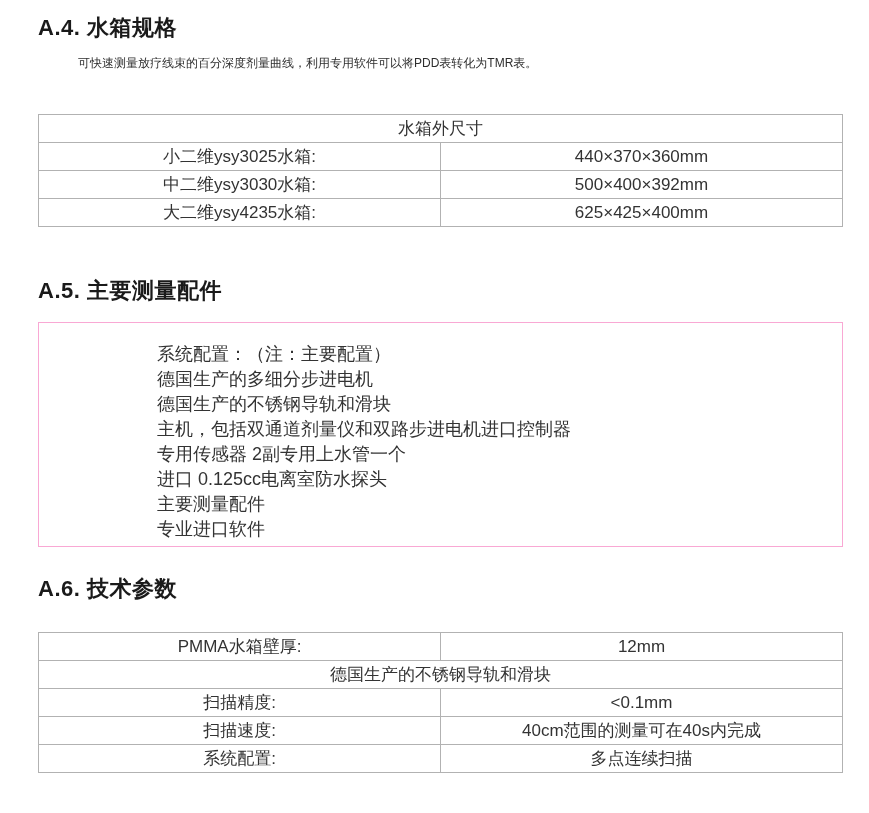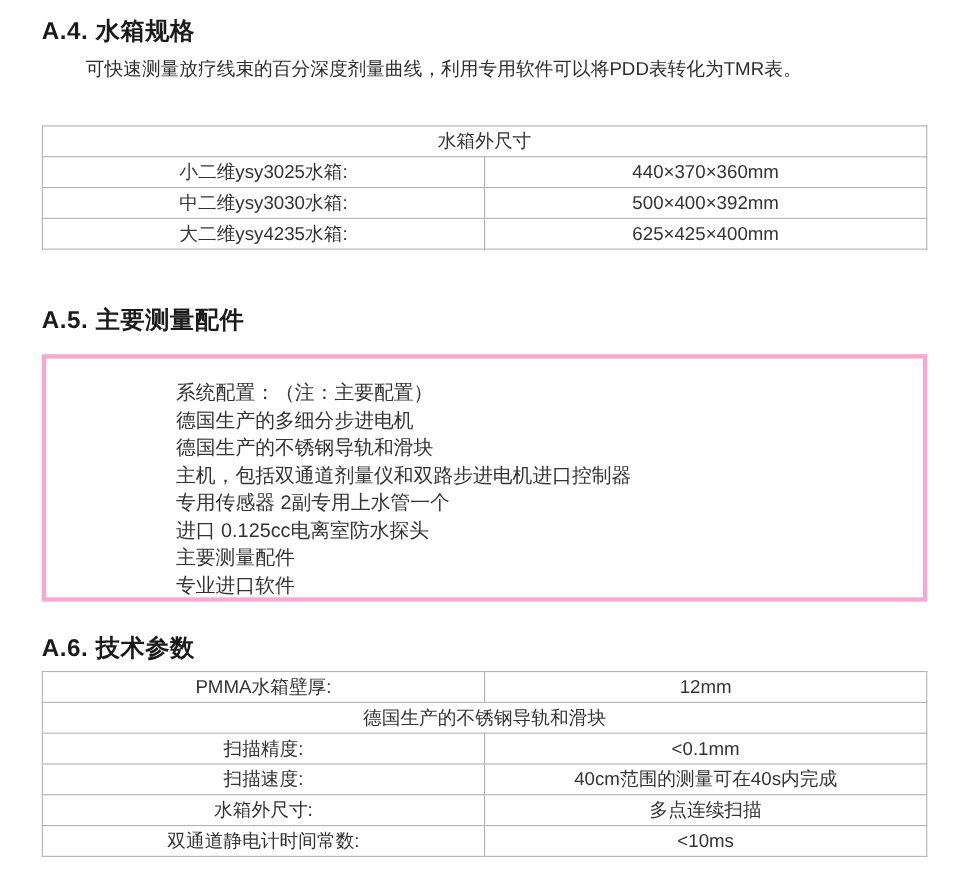--- a/index.html
+++ b/index.html
@@ -18,21 +18,21 @@
     border-radius: 17px;
   }
   .sec-heading {
     font-size: 22px;
     font-weight: bold;
     color: #1a1a1a;
     line-height: 28px;
     letter-spacing: 0.5px;
   }
   .para {
-    font-size: 17px;
+    font-size: 12px;
     color: #2d2d2d;
     line-height: 26px;
     margin: 8px 0 0 40px;
   }
   table.spec-table {
     width: 805px;
     border-collapse: collapse;
     table-layout: fixed;
   }
   table.spec-table td {
@@ -45,31 +45,31 @@
     padding: 1px 4px;
     overflow: hidden;
     white-space: nowrap;
   }
   .tbl-a4 { margin-top: 38px; }
   .heading-a5 { margin-top: 50px; }
   .acc-box {
     margin-top: 17px;
     width: 805px;
     height: 225px;
-    border: 4px solid #f9a8d4;
+    border: 1px solid #f9a8d4;
     padding: 19px 10px 0 118px;
   }
   .acc-line {
     font-size: 18px;
     line-height: 25px;
     color: #333333;
     white-space: nowrap;
   }
   .heading-a6 { margin-top: 28px; }
-  .tbl-a6 { margin-top: 7px; }
+  .tbl-a6 { margin-top: 29px; }
 </style>
 </head>
 <body>
 
 <div class="page">
 
   <h1 class="sec-heading">A.4. 水箱规格</h1>
   <p class="para">可快速测量放疗线束的百分深度剂量曲线，利用专用软件可以将PDD表转化为TMR表。</p>
 
   <table class="spec-table tbl-a4">
@@ -124,23 +124,19 @@
       </tr>
       <tr>
         <td>扫描精度:</td>
         <td>&lt;0.1mm</td>
       </tr>
       <tr>
         <td>扫描速度:</td>
         <td>40cm范围的测量可在40s内完成</td>
       </tr>
       <tr>
-        <td>水箱外尺寸:</td>
+        <td>系统配置:</td>
         <td>多点连续扫描</td>
-      </tr>
-      <tr>
-        <td>双通道静电计时间常数:</td>
-        <td>&lt;10ms</td>
       </tr>
     </tbody>
   </table>
 
 </div>
 
 </body></html>

